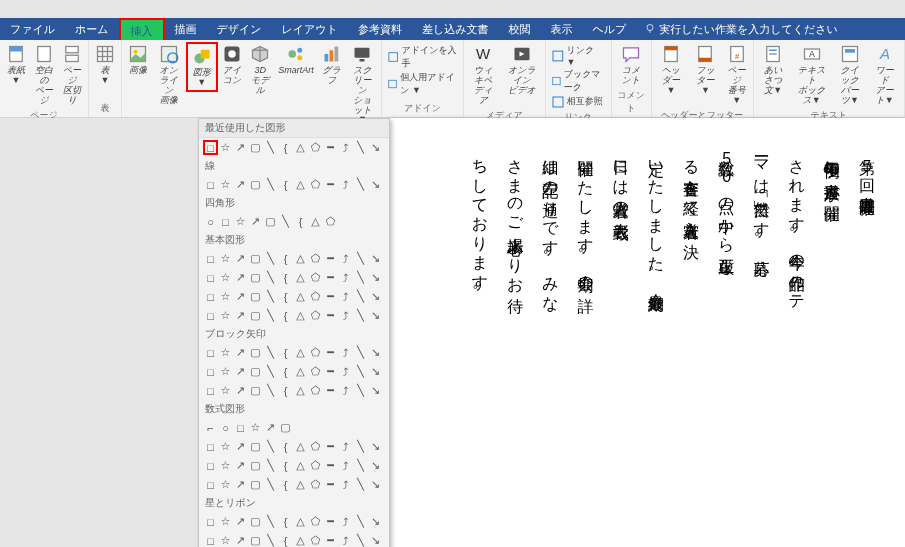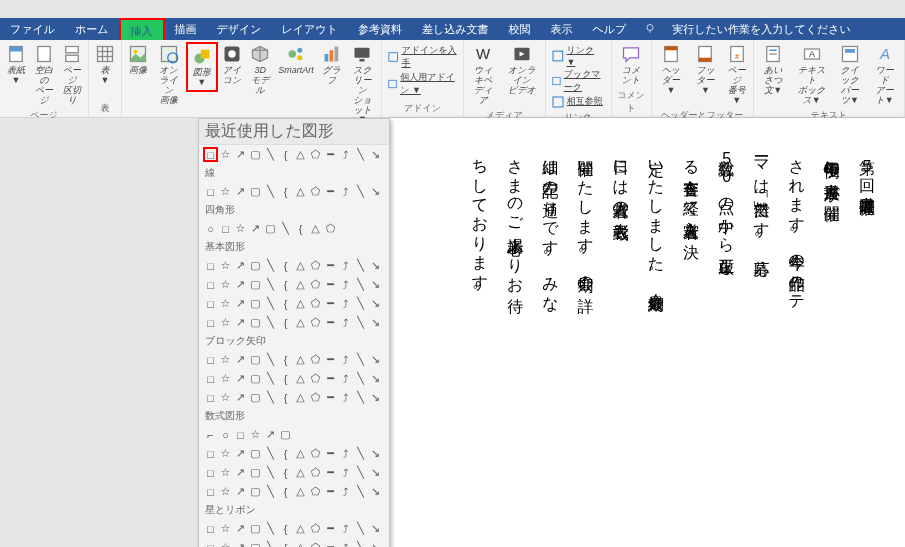--- a/index.html
+++ b/index.html
@@ -1,41 +1,41 @@
 <!DOCTYPE html>
 <html><head>
 <meta charset="utf-8">
 <style>
 * { margin: 0; padding: 0; box-sizing: border-box; font-family: "Meiryo UI", "MS PGothic", sans-serif; }
 body { background: #e6e6e6; width: 905px; height: 547px; overflow: hidden; }
 
 .menubar { background: #2b579a; height: 22px; display: flex; align-items: center; color: #fff; font-size: 11px; margin-top: 18px; }
 .menu-item { padding: 0 10px; height: 22px; line-height: 22px; cursor: pointer; }
 .menu-item.active { background: #22c55e; color: #2b579a; border: 2px solid red; border-bottom: none; }
-.tell-me { display: flex; align-items: center; gap: 16px; margin-left: 8px; }
+.tell-me { display: flex; align-items: center; gap: 3px; margin-left: 8px; }
 .tell-me svg { width: 12px; height: 12px; }
 
 .ribbon { background: #f3f3f3; height: 78px; display: flex; border-bottom: 1px solid #d4d4d4; }
 .group { display: flex; flex-direction: column; border-right: 1px solid #e1e1e1; padding: 2px 2px 0; }
 .group-buttons { display: flex; flex: 1; align-items: flex-start; }
 .group-label { font-size: 9px; color: #666; text-align: center; padding: 1px 0 2px; }
 .big-btn { display: flex; flex-direction: column; align-items: center; justify-content: flex-start; padding: 2px 4px; font-size: 9px; color: #444; cursor: pointer; text-align: center; }
 .big-btn .icon { width: 20px; height: 20px; display: flex; align-items: center; justify-content: center; margin-bottom: 2px; }
 .big-btn .lbl { line-height: 1.1; white-space: pre-line; font-style: italic; }
 .big-btn.highlight { border: 2px solid red; }
 .small-list { display: flex; flex-direction: column; font-size: 9px; color: #444; padding: 2px 4px; gap: 1px; }
-.small-item { display: flex; align-items: center; gap: 3px; text-decoration: underline; }
+.small-item { display: flex; align-items: center; gap: 3px; }
 
 .workspace { position: relative; height: 447px; background: #e6e6e6; }
 .page { position: absolute; left: 390px; top: 0; width: 515px; height: 447px; background: #fff; box-shadow: 0 0 4px rgba(0,0,0,.2); padding: 30px 20px 0 0; }
 .vertical-text { writing-mode: vertical-rl; text-orientation: upright; font-size: 16px; line-height: 2.2; font-family: "MS Mincho", serif; height: 380px; float: right; letter-spacing: 1px; }
 .vertical-text .ln { display: block; }
 
 .shapes-panel { position: absolute; left: 198px; top: 0; width: 192px; background: #f3f3f3; border: 1px solid #c6c6c6; box-shadow: 2px 2px 4px rgba(0,0,0,.25); font-size: 10px; }
-.panel-header { background: #eaeaea; color: #666; padding: 2px 6px; font-size: 16px; border-bottom: 1px solid #ddd; }
+.panel-header { background: #eaeaea; color: #666; padding: 2px 6px; font-size: 10px; border-bottom: 1px solid #ddd; }
 .panel-section { padding: 0; }
 .panel-section .sec-title { color: #666; padding: 2px 6px; font-size: 10px; background: #f3f3f3; }
 .shape-row { display: flex; flex-wrap: wrap; padding: 2px 4px; gap: 0; }
 .shape-cell { width: 15px; height: 15px; display: flex; align-items: center; justify-content: center; color: #555; font-size: 11px; cursor: pointer; }
 .shape-cell.highlight { border: 2px solid red; width: 15px; height: 15px; }
 
 svg { display: block; }
 </style>
 </head>
 <body>

